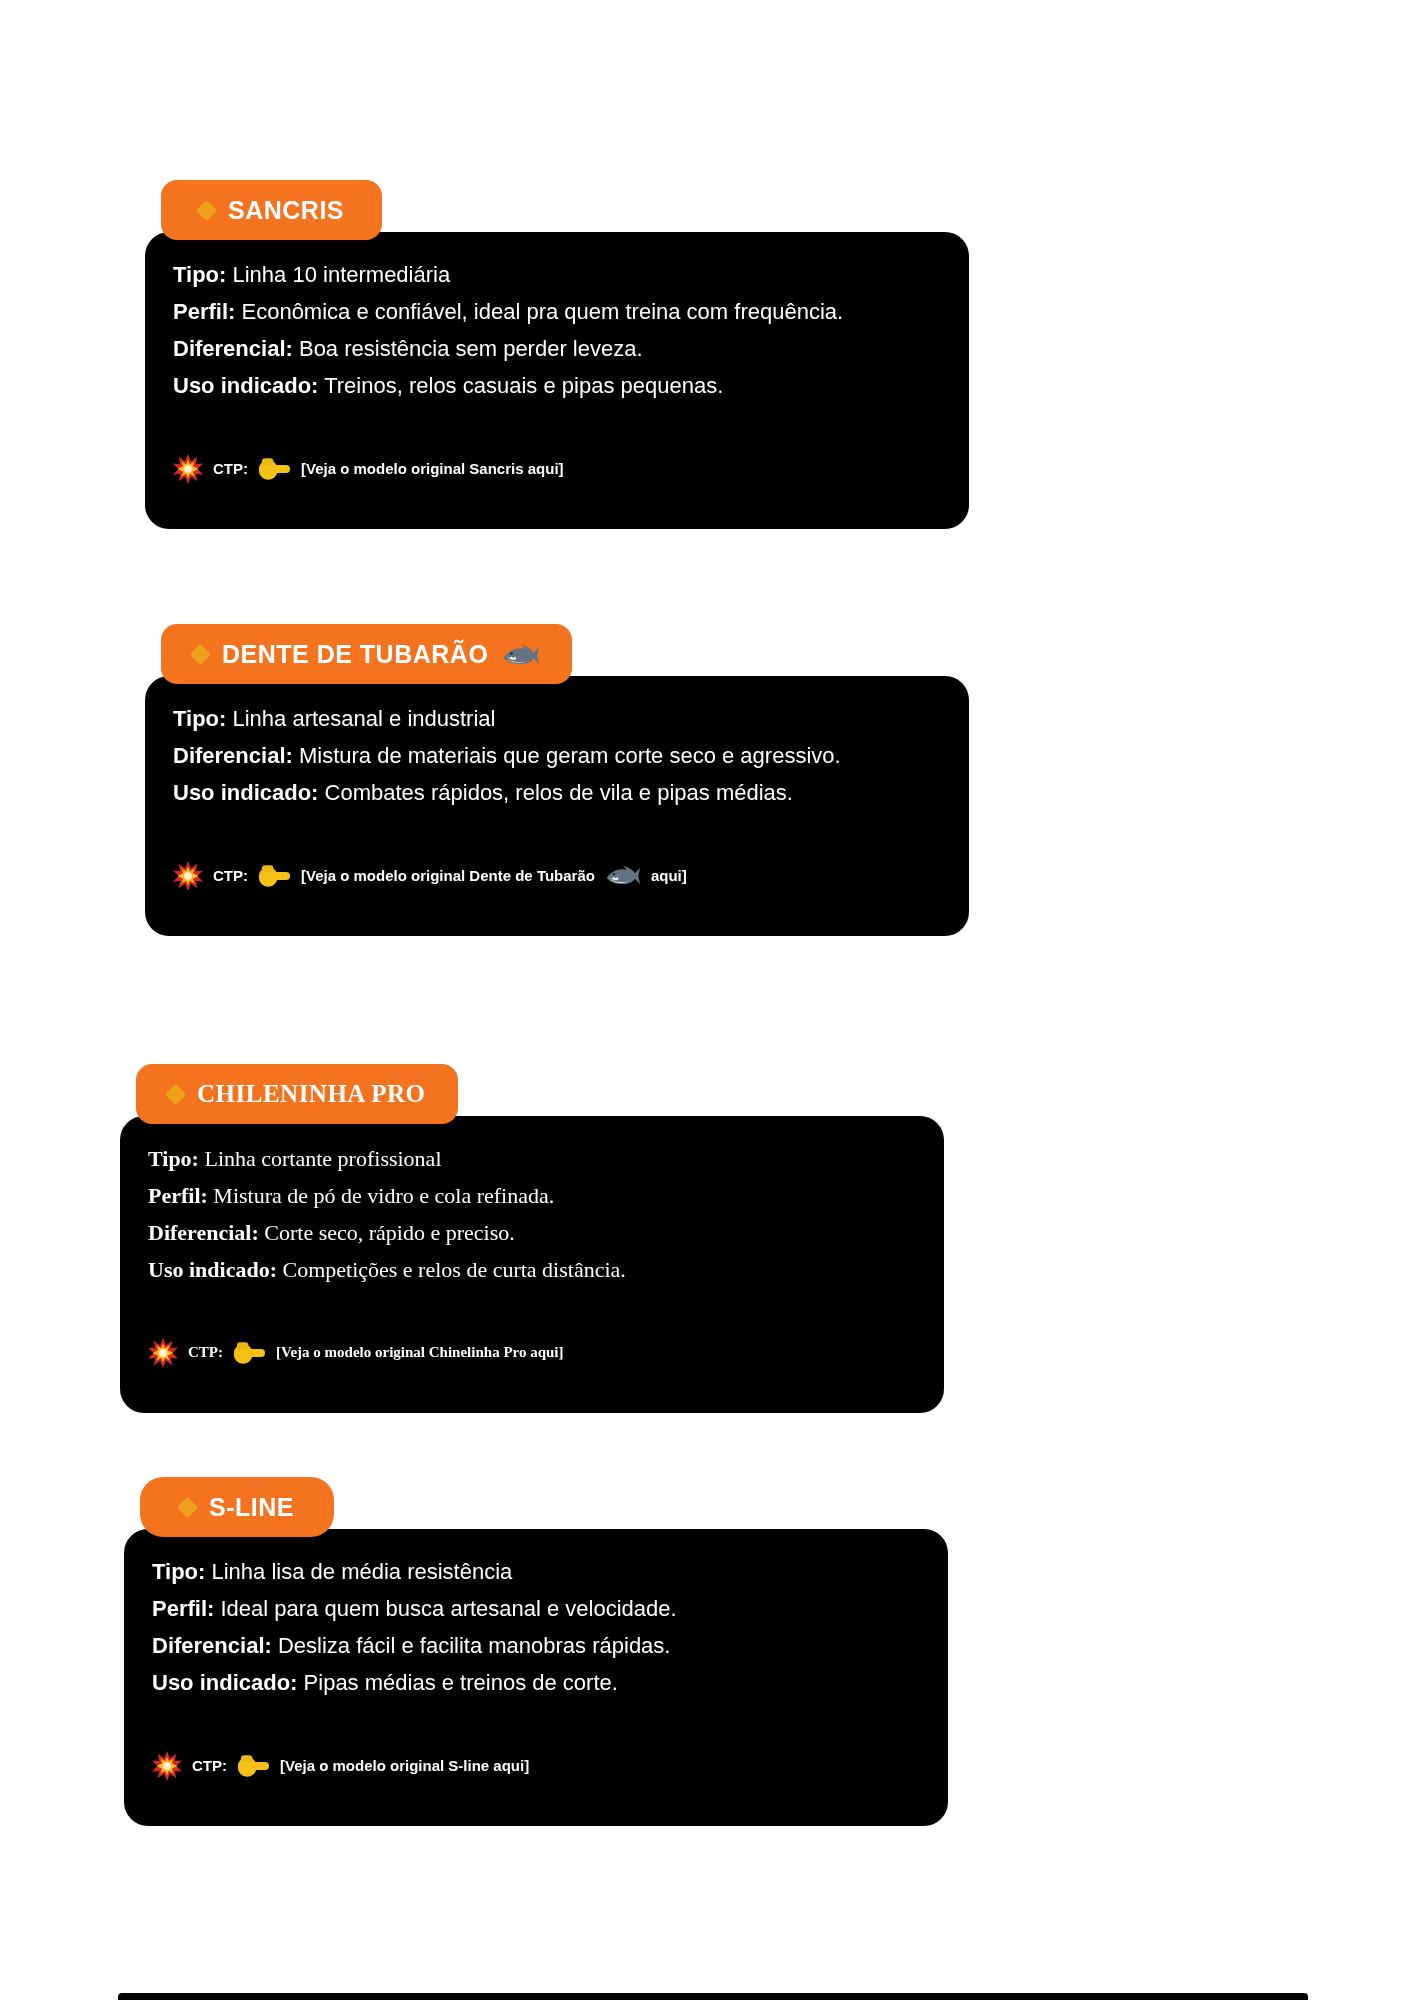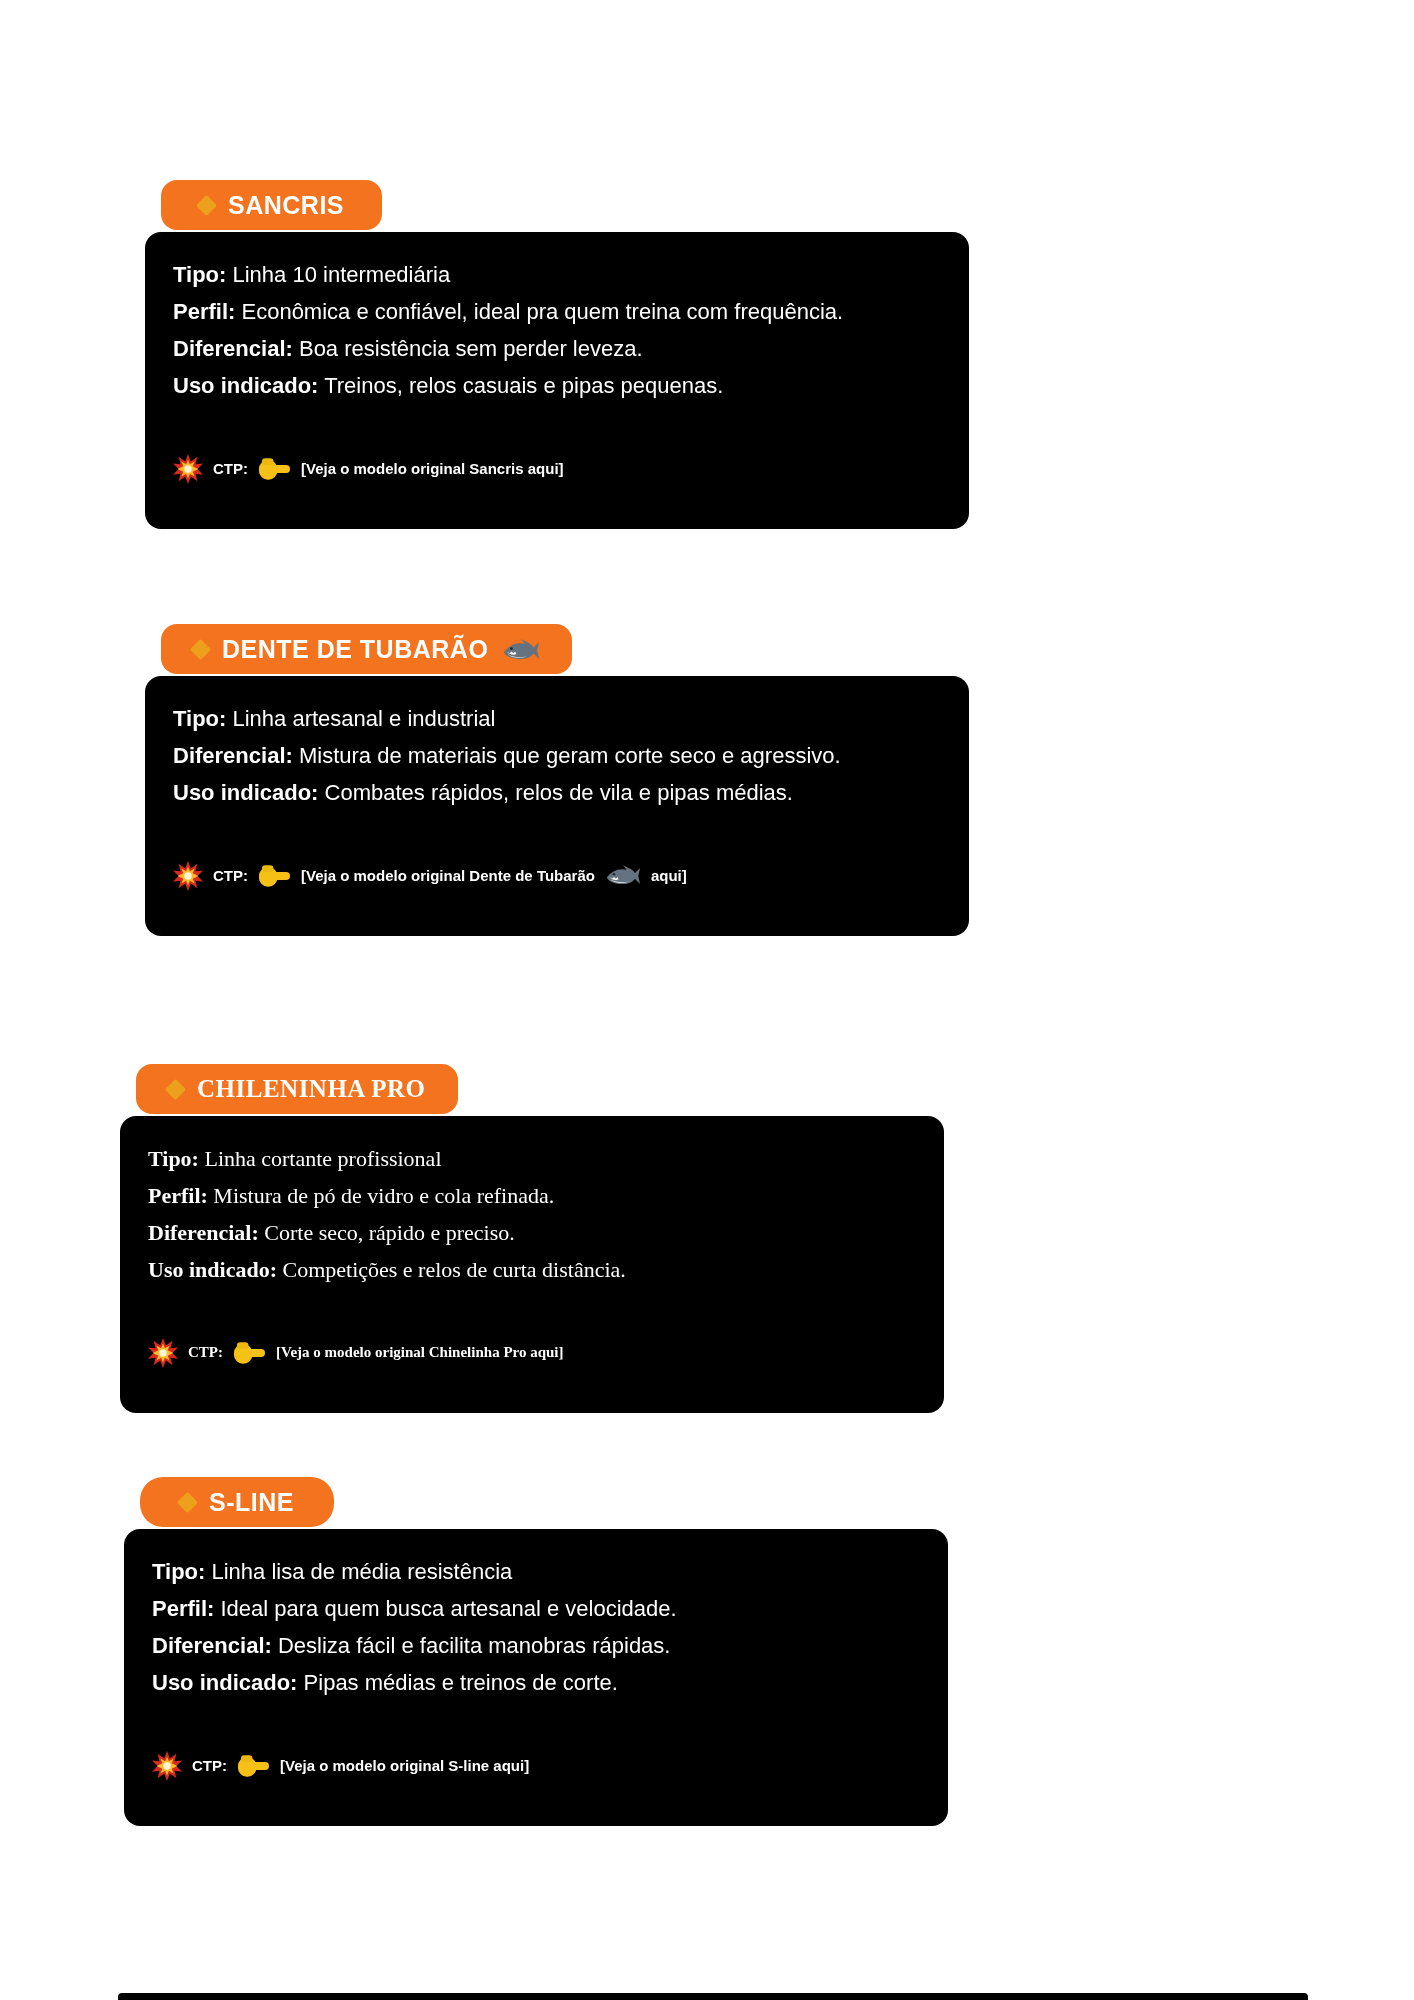--- a/index.html
+++ b/index.html
@@ -7,21 +7,21 @@
     position:relative;
     width:1414px;height:2000px;
     background:#ffffff;
     font-family:"Liberation Sans", sans-serif;
     overflow:hidden;
   }
   .section{position:absolute;}
   .pill{
     position:absolute;
     top:-52px;left:16px;
-    height:50px;
+    height:60px;
     display:inline-flex;align-items:center;gap:14px;
     padding:0 32px;
     background:#F4731F;
     border-radius:16px;
     color:#ffffff;
     font-weight:bold;
     font-size:25px;
     letter-spacing:0.5px;
     white-space:nowrap;
     z-index:2;
@@ -29,21 +29,21 @@
   .diamond{
     width:15px;height:15px;
     background:#EDA01C;
     transform:rotate(45deg);
     border-radius:2px;
     flex:0 0 auto;
   }
   .card{
     position:relative;
     background:#000000;
-    border-radius:16px;
+    border-radius:24px;
     color:#ffffff;
     width:824px;
     box-sizing:border-box;
     padding:24px 28px 42px 28px;
     font-size:22px;
     line-height:37px;
     z-index:1;
   }
   .card p{margin:0;}
   .card b{font-weight:bold;}

